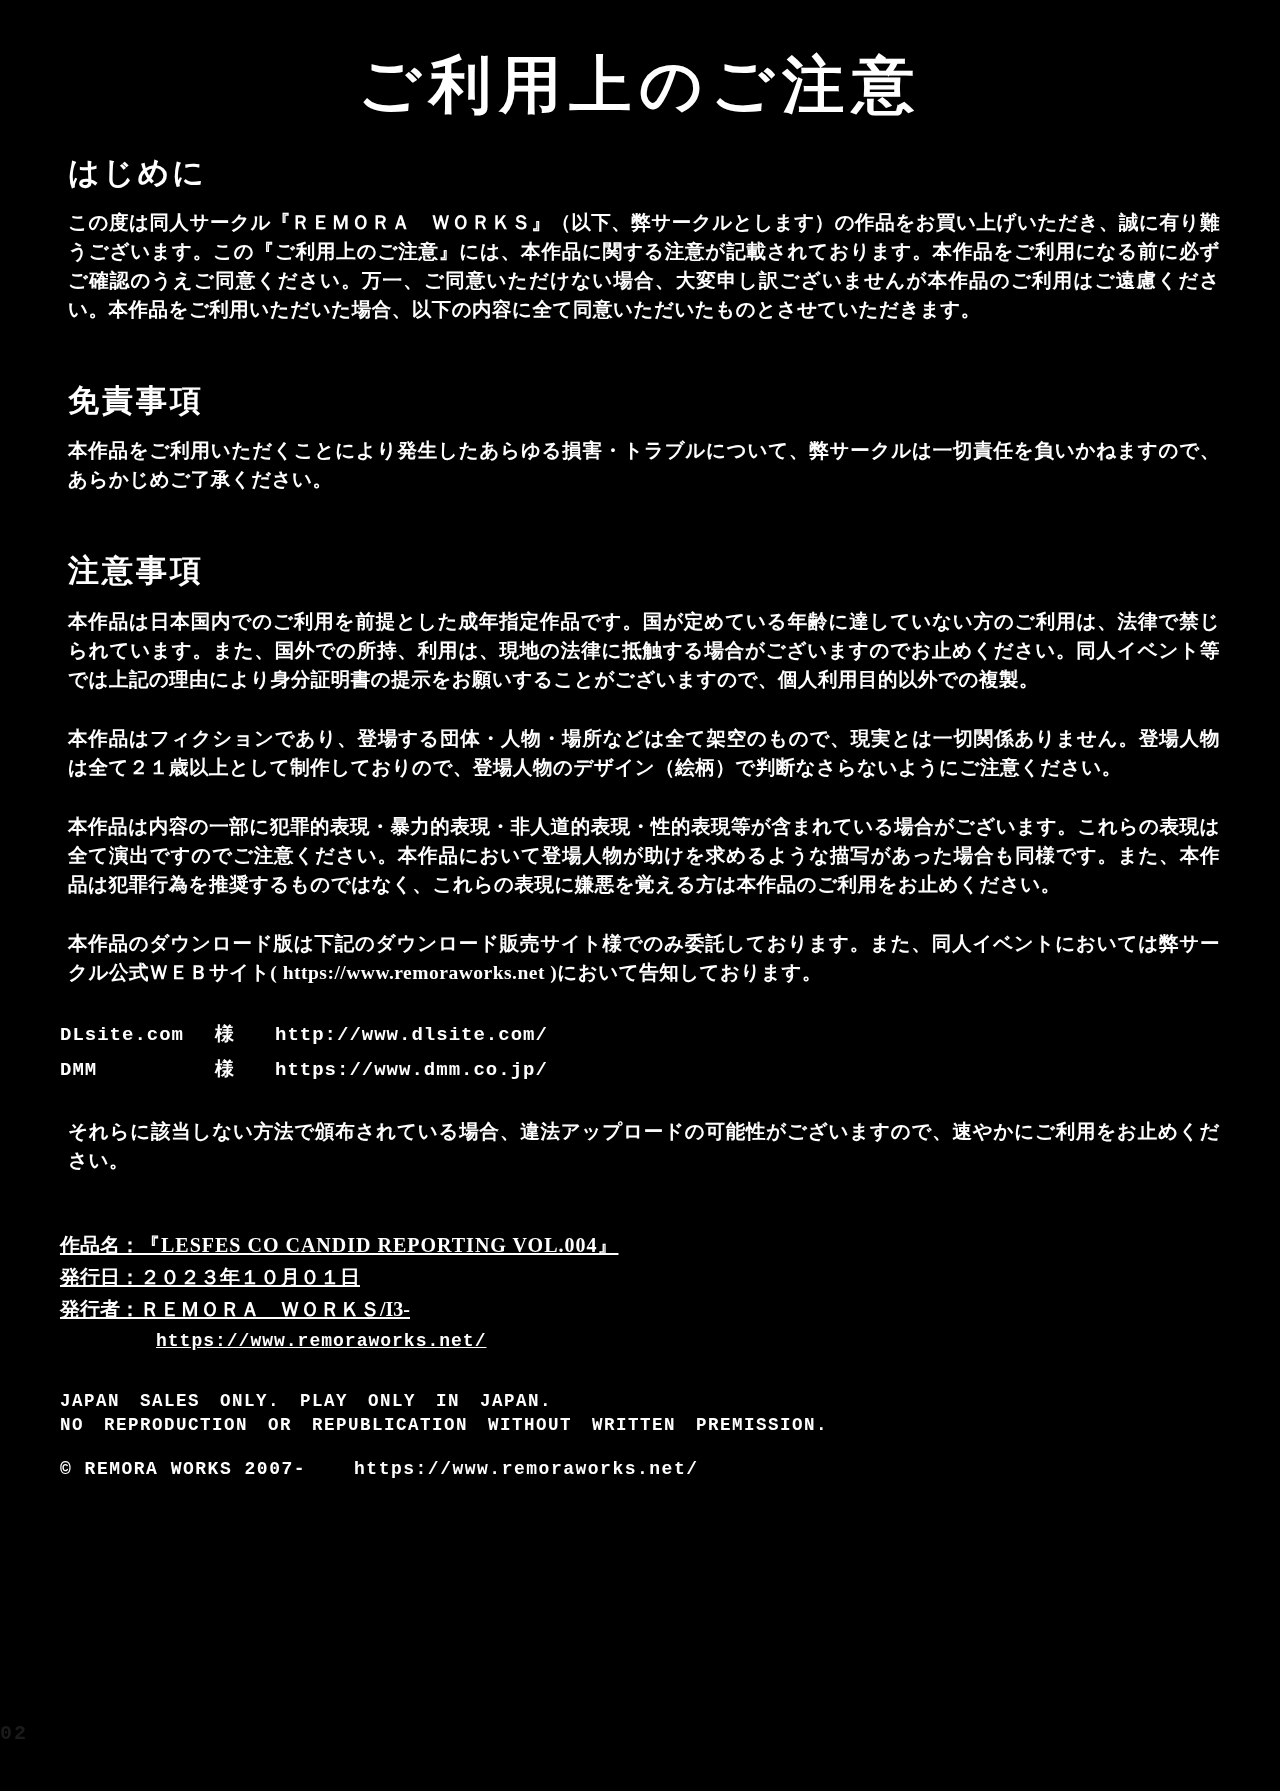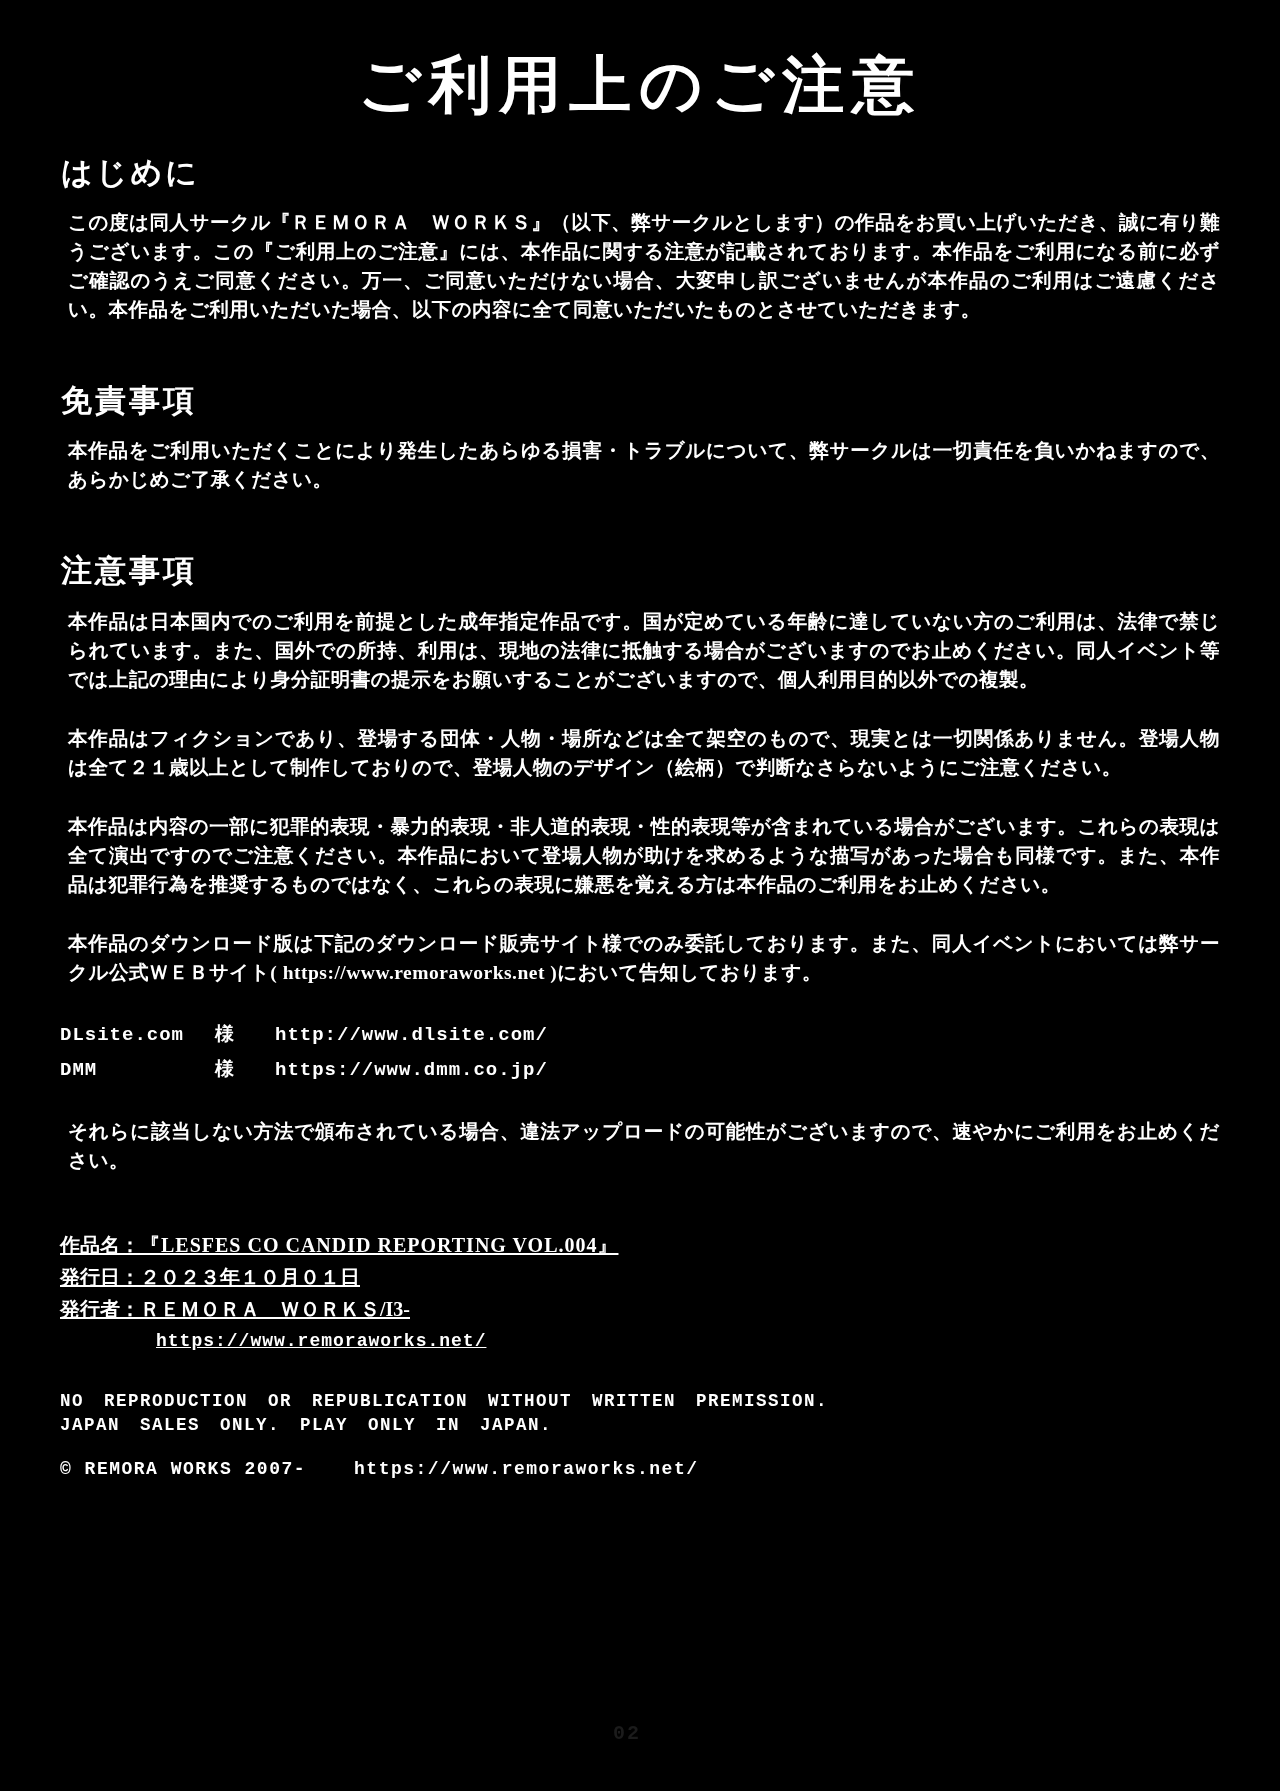--- a/index.html
+++ b/index.html
@@ -21,21 +21,21 @@
     line-height: 1.26;
     letter-spacing: 8px;
     text-align: center;
     margin: 0 0 30px 0;
     font-weight: bold;
   }
   h2.sec-heading {
     font-size: 31px;
     line-height: 1.2;
     letter-spacing: 3px;
-    margin: 58px 0 17px 1px;
+    margin: 58px 0 17px 8px;
     font-weight: bold;
   }
   section.first h2.sec-heading { margin-top: 0; }
   p.body-text {
     font-size: 19.5px;
     line-height: 29px;
     margin: 0 0 30px 8px;
     text-align: justify;
     letter-spacing: 0.5px;
   }
@@ -80,21 +80,21 @@
     gap: 48px;
     font-family: "Liberation Mono", "DejaVu Sans Mono", monospace;
     font-size: 18px;
     letter-spacing: 1.5px;
   }
   .page-number {
     position: absolute;
     left: 0;
     right: 26px;
     top: 1722px;
-    text-align: center;
+    text-align: left;
     color: #1b1b1b;
     font-size: 20px;
     font-family: "Liberation Mono", "DejaVu Sans Mono", monospace;
     letter-spacing: 2px;
   }
 </style>
 </head>
 <body>
 
 <div class="page">
@@ -144,22 +144,22 @@
       <span class="colophon-value">２０２３年１０月０１日</span>
     </div>
     <div class="colophon-row">
       <span class="colophon-label">発行者：</span>
       <span class="colophon-value">ＲＥＭＯＲＡ　ＷＯＲＫＳ/I3-</span>
     </div>
     <div class="colophon-url">https://www.remoraworks.net/</div>
   </div>
 
   <div class="footer-notice">
+    <div>JAPAN SALES ONLY. PLAY ONLY IN JAPAN.</div>
     <div>NO REPRODUCTION OR REPUBLICATION WITHOUT WRITTEN PREMISSION.</div>
-    <div>JAPAN SALES ONLY. PLAY ONLY IN JAPAN.</div>
   </div>
 
   <div class="copyright-row">
     <span>© REMORA WORKS 2007-</span>
     <span>https://www.remoraworks.net/</span>
   </div>
 
   <div class="page-number">02</div>
 
 </div>

